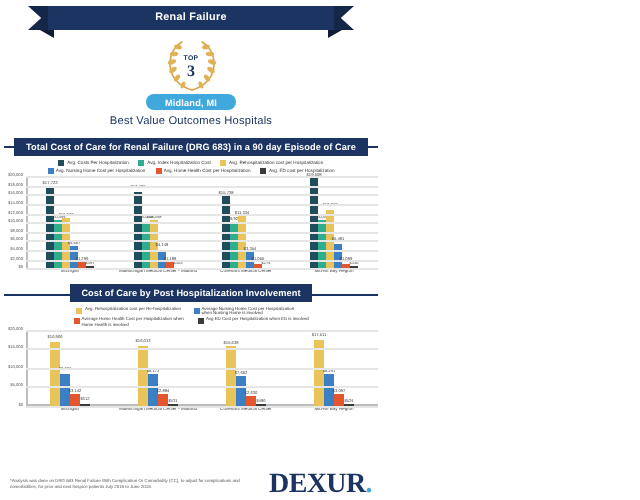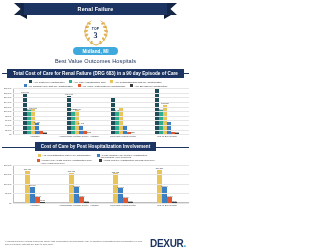--- a/index.html
+++ b/index.html
@@ -99,22 +99,22 @@
   }
   .xlabels { display:flex; justify-content:space-around; width:100%;
              padding-left:13px; padding-right:2px; margin-top:1px; }
   .xlabel { font-size:2.3px; color:#444; text-align:center; width:24%;
             line-height:1.1; }
 
   
   .footer { position:absolute; left:0; right:0; bottom:0; height:18px;
             display:flex; align-items:center; padding:0 5px; }
   .footnote { font-size:2.2px; color:#555; line-height:1.25; flex:1; padding-right:4px; }
-  .logo { font-size:10px; font-weight:bold; color:#1c3461; letter-spacing:-.3px;
-          white-space:nowrap; font-family:Liberation Sans, sans-serif; }
+  .logo { font-size:14px; font-weight:bold; color:#1c3461; letter-spacing:-.3px;
+          white-space:nowrap; font-family:Liberation Serif, serif; }
   .logo .dot { color:#3fa9dd; }
 </style>
 </head>
 <body>
 
 <div class="page">
 
   <div class="ribbon-wrap">
     <div class="ribbon-tail-l"></div>
     <div class="ribbon-tail-r"></div>

